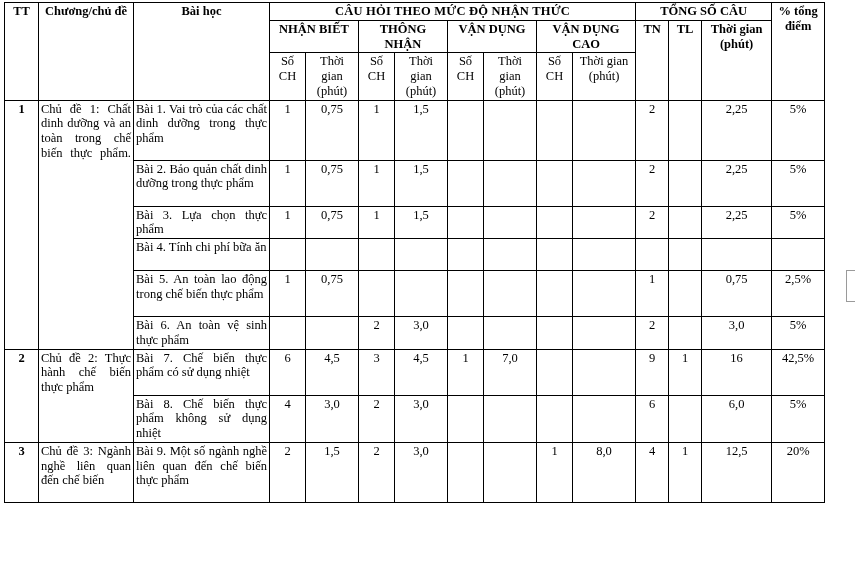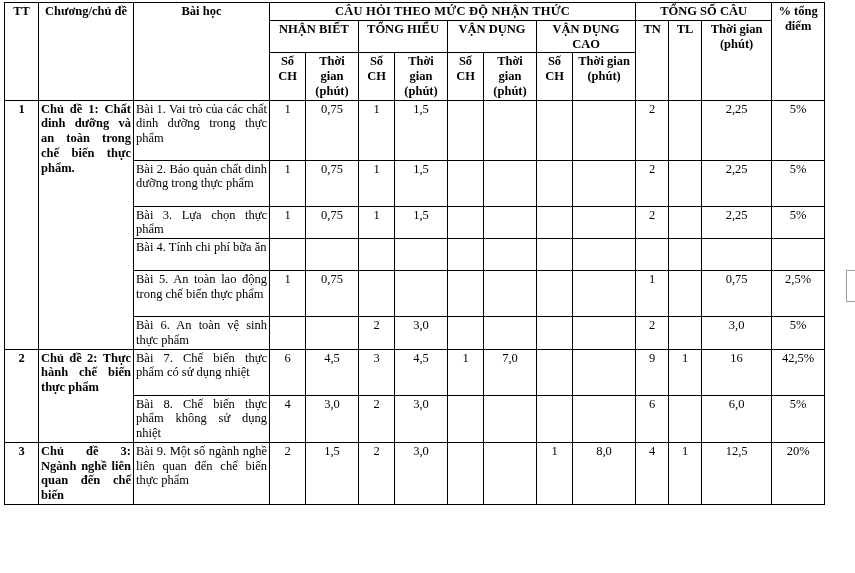--- a/index.html
+++ b/index.html
@@ -40,35 +40,35 @@
     font-weight: bold;
     font-size: 12.5px;
     font-variant: normal;
   }
   .hdr-big {
     font-size: 13px;
     letter-spacing: .2px;
   }
   .hdr-small {
     font-size: 11.5px;
-    font-weight: bold;
+    font-weight: normal;
   }
   .cell-num {
     text-align: center;
     vertical-align: middle;
     font-size: 12.5px;
   }
   .tt-cell {
     text-align: center;
     vertical-align: middle;
     font-weight: bold;
     font-size: 12.5px;
   }
   .topic-cell {
-    font-weight: bold;
+    font-weight: normal;
     font-size: 12.5px;
     text-align: justify;
     vertical-align: top;
     padding: 2px 3px;
     line-height: 1.45;
   }
   .lesson-cell {
     font-weight: normal;
     font-size: 12.5px;
     text-align: justify;
@@ -115,21 +115,21 @@
       <tr>
         <td class="hdr" rowspan="3">TT</td>
         <td class="hdr" rowspan="3">Chương/chủ đề</td>
         <td class="hdr" rowspan="3">Bài học</td>
         <td class="hdr hdr-big" colspan="8">CÂU HỎI THEO MỨC ĐỘ NHẬN THỨC</td>
         <td class="hdr" colspan="3">TỔNG SỐ CÂU</td>
         <td class="hdr" rowspan="3">% tổng điểm</td>
       </tr>
       <tr>
         <td class="hdr" colspan="2">NHẬN BIẾT</td>
-        <td class="hdr" colspan="2">TỔNG HIỂU</td>
+        <td class="hdr" colspan="2">THÔNG NHẬN</td>
         <td class="hdr" colspan="2">VẬN DỤNG</td>
         <td class="hdr" colspan="2">VẬN DỤNG CAO</td>
         <td class="hdr" rowspan="2">TN</td>
         <td class="hdr" rowspan="2">TL</td>
         <td class="hdr" rowspan="2">Thời gian (phút)</td>
       </tr>
       <tr>
         <td class="hdr hdr-small">Số CH</td>
         <td class="hdr hdr-small">Thời gian (phút)</td>
         <td class="hdr hdr-small">Số CH</td>

